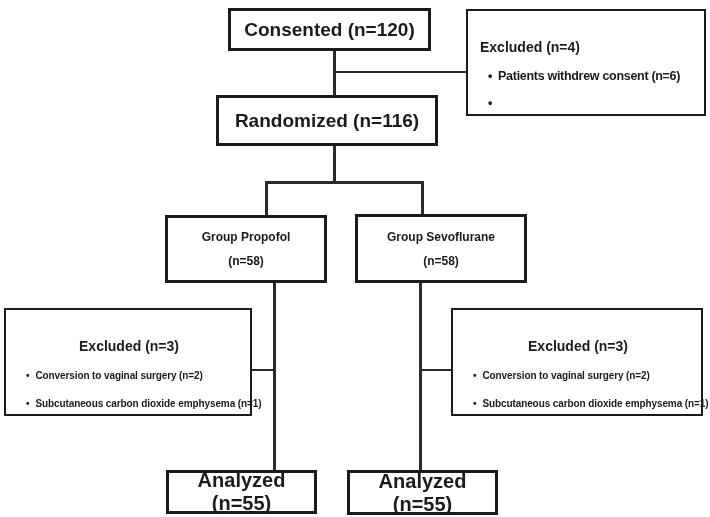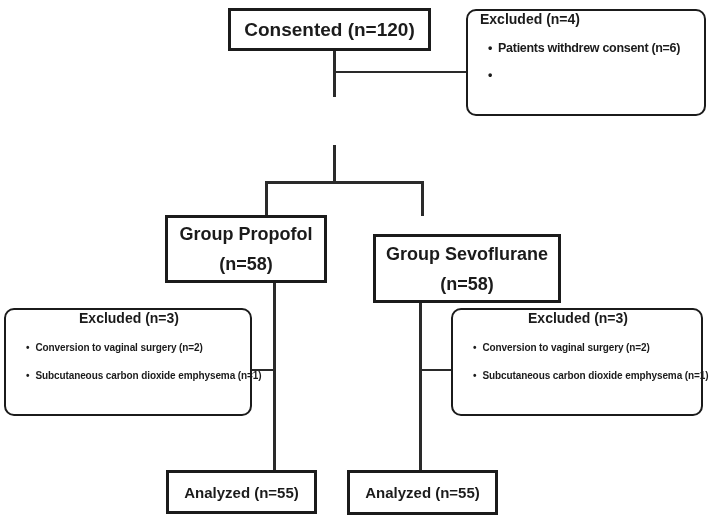--- a/index.html
+++ b/index.html
@@ -23,26 +23,25 @@
     border:3px solid var(--ink);
   }
   .node{
     display:flex;
     align-items:center;
     justify-content:center;
     text-align:center;
     font-weight:700;
   }
   .node.big{font-size:19px;}
-  .node.mid{font-size:18px;flex-direction:column;row-gap:12px;line-height:1;}
-  .node.small{font-size:15px;}
+  .node.mid{font-size:12px;flex-direction:column;row-gap:12px;line-height:1;}
+  .node.small{font-size:20px;}
   .excluded{
     border-width:2px;
-    padding:0 10px 8px 12px;
-    border-radius:10px;
+    padding:28px 10px 8px 12px;
   }
   .ex-title{
     font-weight:700;
     font-size:14px;
     margin-bottom:14px;
     white-space:nowrap;
   }
   .ex-item{
     display:flex;
     align-items:baseline;
@@ -92,27 +91,28 @@
     <div class="ex-title">Excluded (n=4)</div>
     <div class="ex-item">
       <span class="dot">•</span>
       <span>Patients withdrew consent (n=6)</span>
     </div>
     <div class="ex-item">
       <span class="dot">•</span>
     </div>
   </div>
 
+  <div class="box node big" style="left:216px;top:95px;width:222px;height:51px;">Randomized (n=116)</div>
 
   <div class="box node mid" style="left:165px;top:215px;width:162px;height:68px;">
     <span>Group Propofol</span>
     <span>(n=58)</span>
   </div>
 
-  <div class="box node mid" style="left:373px;top:214px;width:188px;height:69px;margin-top:20px;">
+  <div class="box node mid" style="left:355px;top:214px;width:172px;height:69px;">
     <span>Group Sevoflurane</span>
     <span>(n=58)</span>
   </div>
 
   <div class="box excluded side" style="left:4px;top:308px;width:248px;height:108px;">
     <div class="ex-title">Excluded (n=3)</div>
     <div class="ex-item">
       <span class="dot">•</span>
       <span>Conversion to vaginal surgery (n=2)</span>
     </div>

